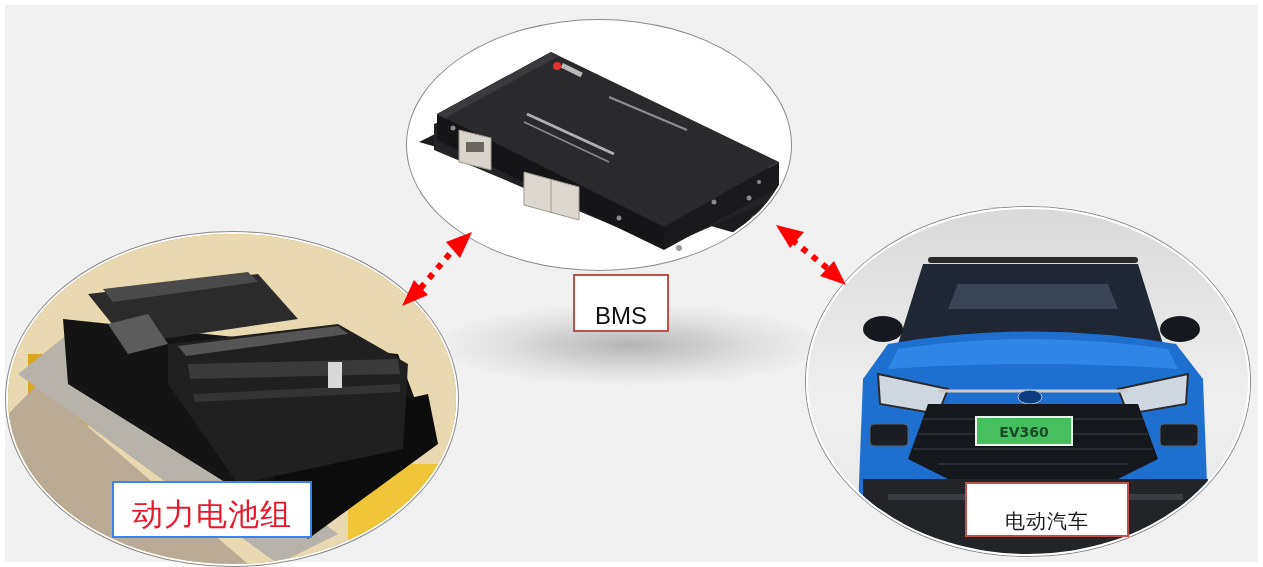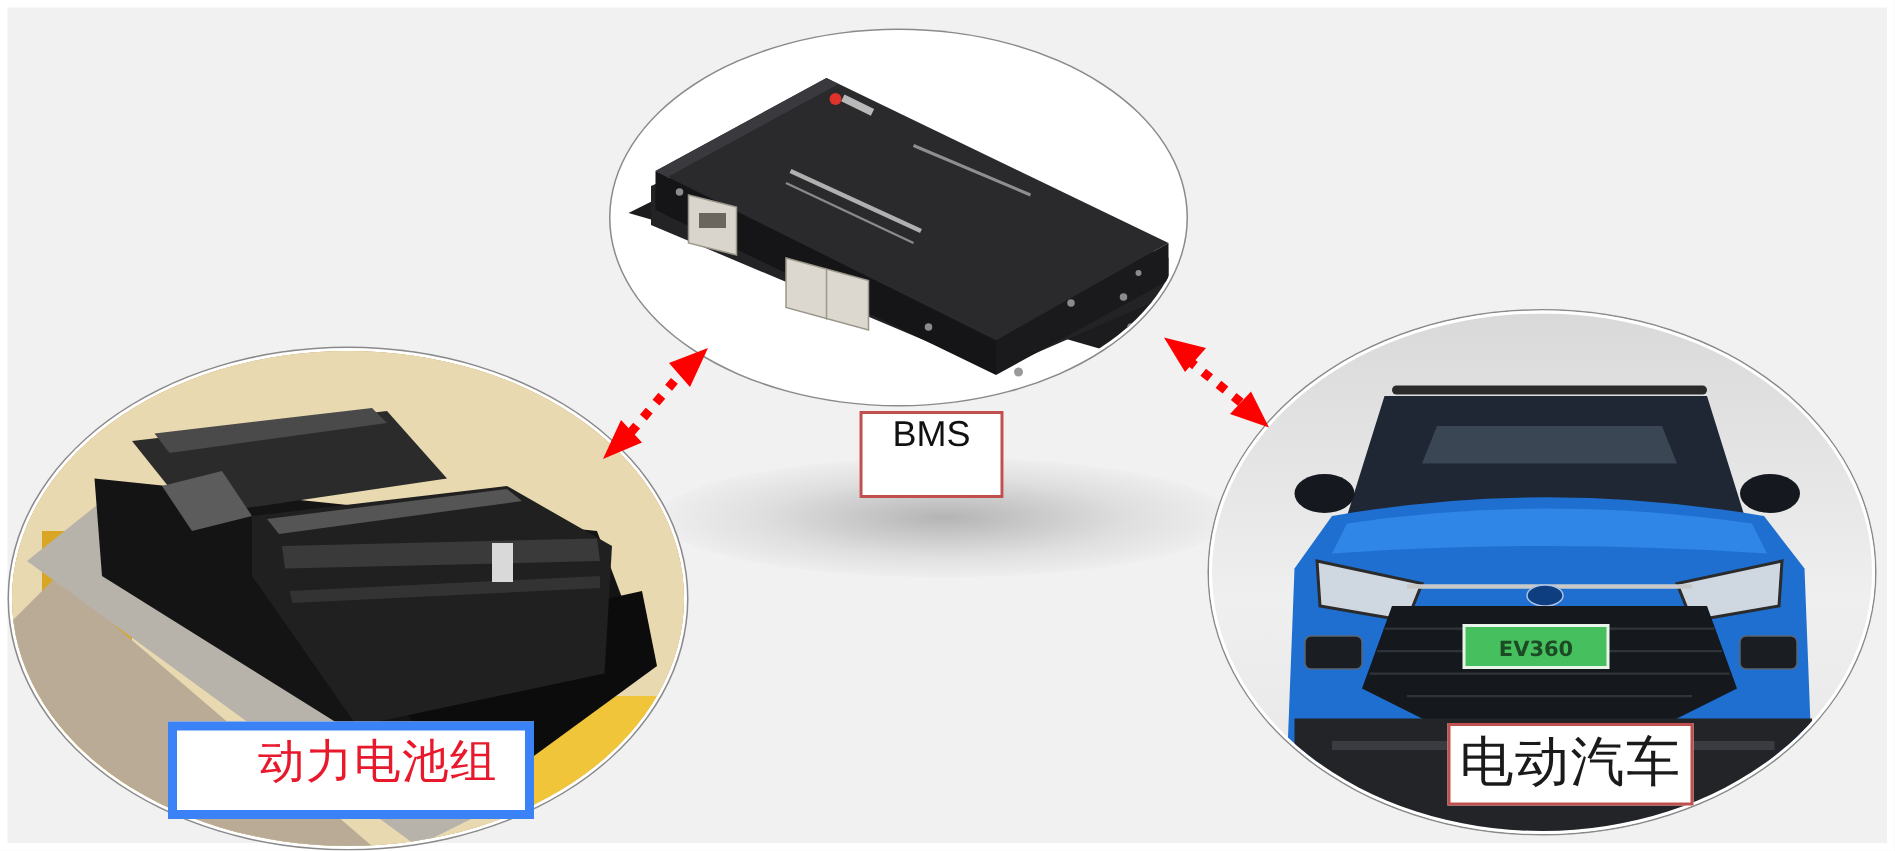--- a/index.html
+++ b/index.html
@@ -4,24 +4,24 @@
 <style>
   html, body { margin:0; padding:0; background:#ffffff; }
   body { width:1263px; height:567px; position:relative; overflow:hidden; font-family:"Liberation Sans", sans-serif; }
   .panel { position:absolute; left:5px; top:5px; width:1253px; height:557px; background:#f1f1f1; }
   .shadow { position:absolute; left:440px; top:305px; width:380px; height:80px; border-radius:50%;
             background:radial-gradient(ellipse at center, rgba(160,160,160,0.75) 0%, rgba(200,200,200,0.45) 45%, rgba(241,241,241,0) 75%); }
   .oval { position:absolute; border-radius:50%; overflow:hidden; border:2px solid #ffffff; box-shadow:0 0 0 1px #8a8a8a; }
   .oval.bms { left:407px; top:20px; width:380px; height:246px; background:#ffffff; }
   .oval.battery { left:6px; top:232px; width:448px; height:330px; background:#c8b48a; }
   .oval.car { left:806px; top:207px; width:440px; height:345px; background:linear-gradient(180deg,#d9d9d9 0%,#efefef 55%,#e6e6e6 100%);text-decoration:underline; }
-  .label { position:absolute; background:#ffffff; padding:0; display:flex; align-items:flex-start; justify-content:center; white-space:nowrap; }
+  .label { position:absolute; background:#ffffff; padding:0; display:flex; align-items:flex-end; justify-content:center; white-space:nowrap; }
   .label.bms { left:573px; top:274px; width:92px; height:54px; border:2px solid #c0504d; font-size:24px; color:#111111; }
-  .label.battery { left:112px; top:481px; width:196px; height:53px; border:6px solid #3b82f6; font-size:31px; color:#e8192c; font-family:"DejaVu Sans", sans-serif; letter-spacing:1px;padding-left:36px; }
-  .label.car { left:965px; top:482px; width:160px; height:51px; border:2px solid #c0504d; font-size:36px; color:#1a1a1a; font-family:"DejaVu Sans", sans-serif; letter-spacing:1px; }
+  .label.battery { left:112px; top:481px; width:196px; height:53px; border:2px solid #3b82f6; font-size:31px; color:#e8192c; font-family:"DejaVu Sans", sans-serif; letter-spacing:1px; }
+  .label.car { left:965px; top:482px; width:160px; height:51px; border:2px solid #c0504d; font-size:20px; color:#1a1a1a; font-family:"DejaVu Sans", sans-serif; letter-spacing:1px; }
   svg.arrows { position:absolute; left:0; top:0; width:1263px; height:567px; pointer-events:none; }
 </style>
 </head>
 <body>
 
 <div class="panel"></div>
 <div class="shadow"></div>
 
 <div class="oval bms">
   <svg width="380" height="246" viewBox="0 0 380 246">

